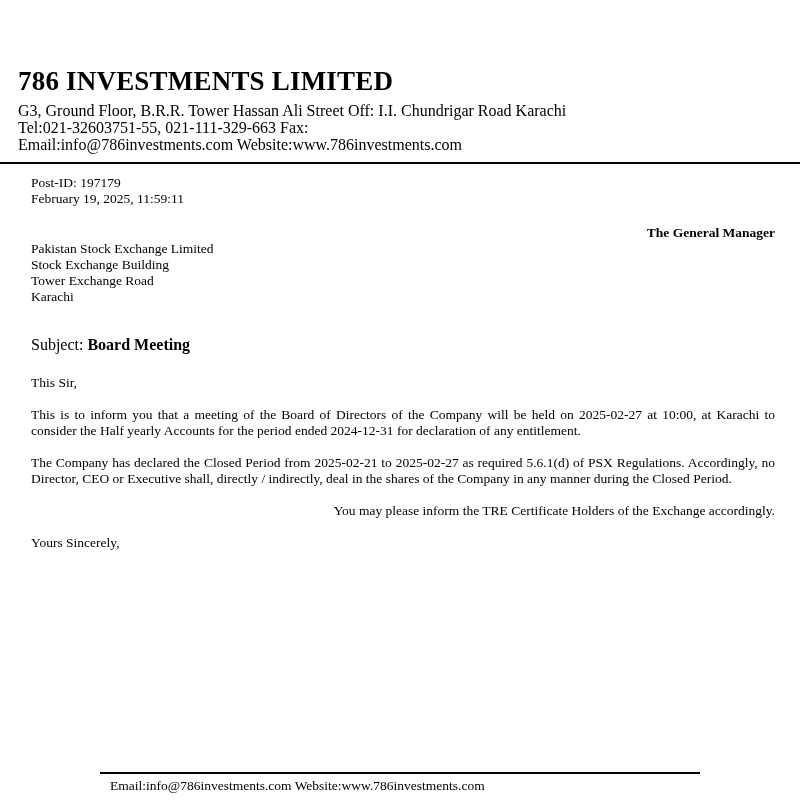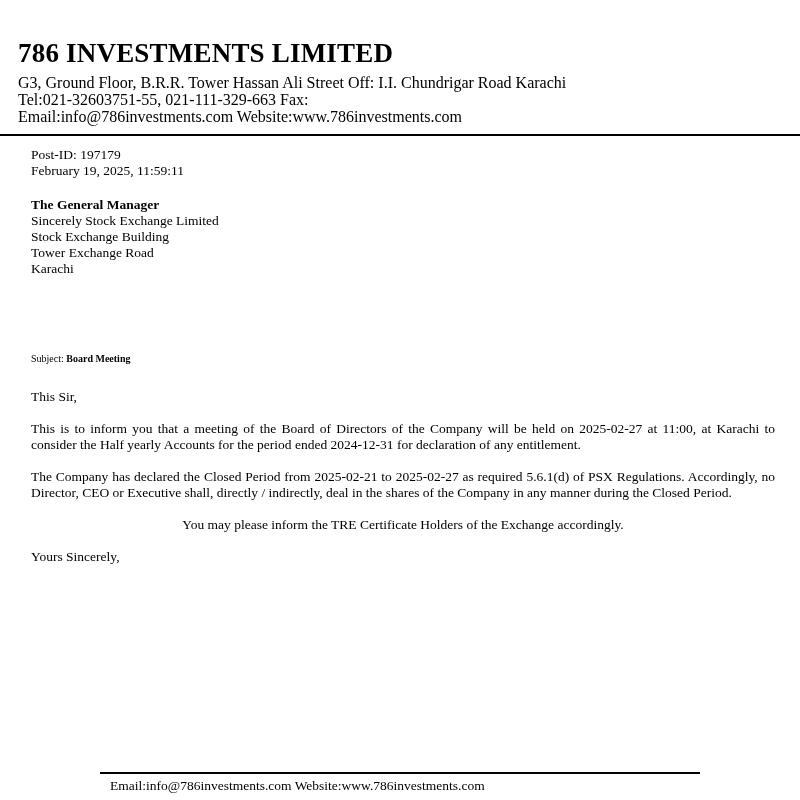--- a/index.html
+++ b/index.html
@@ -5,44 +5,44 @@
   html, body { margin: 0; padding: 0; }
   body {
     width: 800px;
     height: 800px;
     background: #ffffff;
     color: #000000;
     font-family: "Liberation Serif", "DejaVu Serif", serif;
     position: relative;
     overflow: hidden;
   }
-  .letterhead { padding: 38px 18px 0 18px; }
+  .letterhead { padding: 38px 18px 0 18px; margin-top: 28px; }
   .company-name {
     font-size: 27px;
     font-weight: 700;
     margin: 0 0 5px 0;
     letter-spacing: 0.2px;
   }
   .head-line { font-size: 16px; line-height: 17px; }
   .header-rule {
     border: none;
     border-top: 2.5px solid #000;
     margin: 9px 0 0 0;
   }
   .letter-body {
     padding: 11px 25px 0 31px;
     font-size: 13.5px;
     line-height: 16px;
   }
   .recipient { margin-top: 18px; }
-  .bold { font-weight: 700; }
-  .subject-row { margin-top: 74px; font-size: 10px; }
+  .bold { font-weight: 700; text-align: right; }
+  .subject-row { margin-top: 32px; font-size: 16px; }
   .salutation { margin: 22px 0 0 0; }
   p.para { margin: 16px 0 0 0; text-align: justify; }
-  p.para.left { text-align: center; }
+  p.para.left { text-align: right; }
   .closing { margin: 16px 0 0 0; }
   .footer { position: absolute; left: 0; right: 0; bottom: 6px; }
   .footer-rule {
     width: 600px;
     margin: 0 auto;
     border: none;
     border-top: 2px solid #000;
   }
   .footer-text { font-size: 13.5px; padding: 4px 0 0 110px; }
 </style>
@@ -62,34 +62,34 @@
 
   <main class="letter-body">
 
     <div class="meta">
       <div>Post-ID: 197179</div>
       <div>February 19, 2025, 11:59:11</div>
     </div>
 
     <div class="recipient">
       <div class="bold">The General Manager</div>
-      <div>Sincerely Stock Exchange Limited</div>
+      <div>Pakistan Stock Exchange Limited</div>
       <div>Stock Exchange Building</div>
       <div>Tower Exchange Road</div>
       <div>Karachi</div>
     </div>
 
     <div class="subject-row">
       <span>Subject:</span>
       <span class="bold">Board Meeting</span>
     </div>
 
     <p class="salutation">This Sir,</p>
 
-    <p class="para">This is to inform you that a meeting of the Board of Directors of the Company will be held on 2025-02-27 at 11:00, at Karachi to consider the Half yearly Accounts for the period ended 2024-12-31 for declaration of any entitlement.</p>
+    <p class="para">This is to inform you that a meeting of the Board of Directors of the Company will be held on 2025-02-27 at 10:00, at Karachi to consider the Half yearly Accounts for the period ended 2024-12-31 for declaration of any entitlement.</p>
 
     <p class="para">The Company has declared the Closed Period from 2025-02-21 to 2025-02-27 as required 5.6.1(d) of PSX Regulations. Accordingly, no Director, CEO or Executive shall, directly / indirectly, deal in the shares of the Company in any manner during the Closed Period.</p>
 
     <p class="para left">You may please inform the TRE Certificate Holders of the Exchange accordingly.</p>
 
     <p class="closing">Yours Sincerely,</p>
 
   </main>
 
   <footer class="footer">

